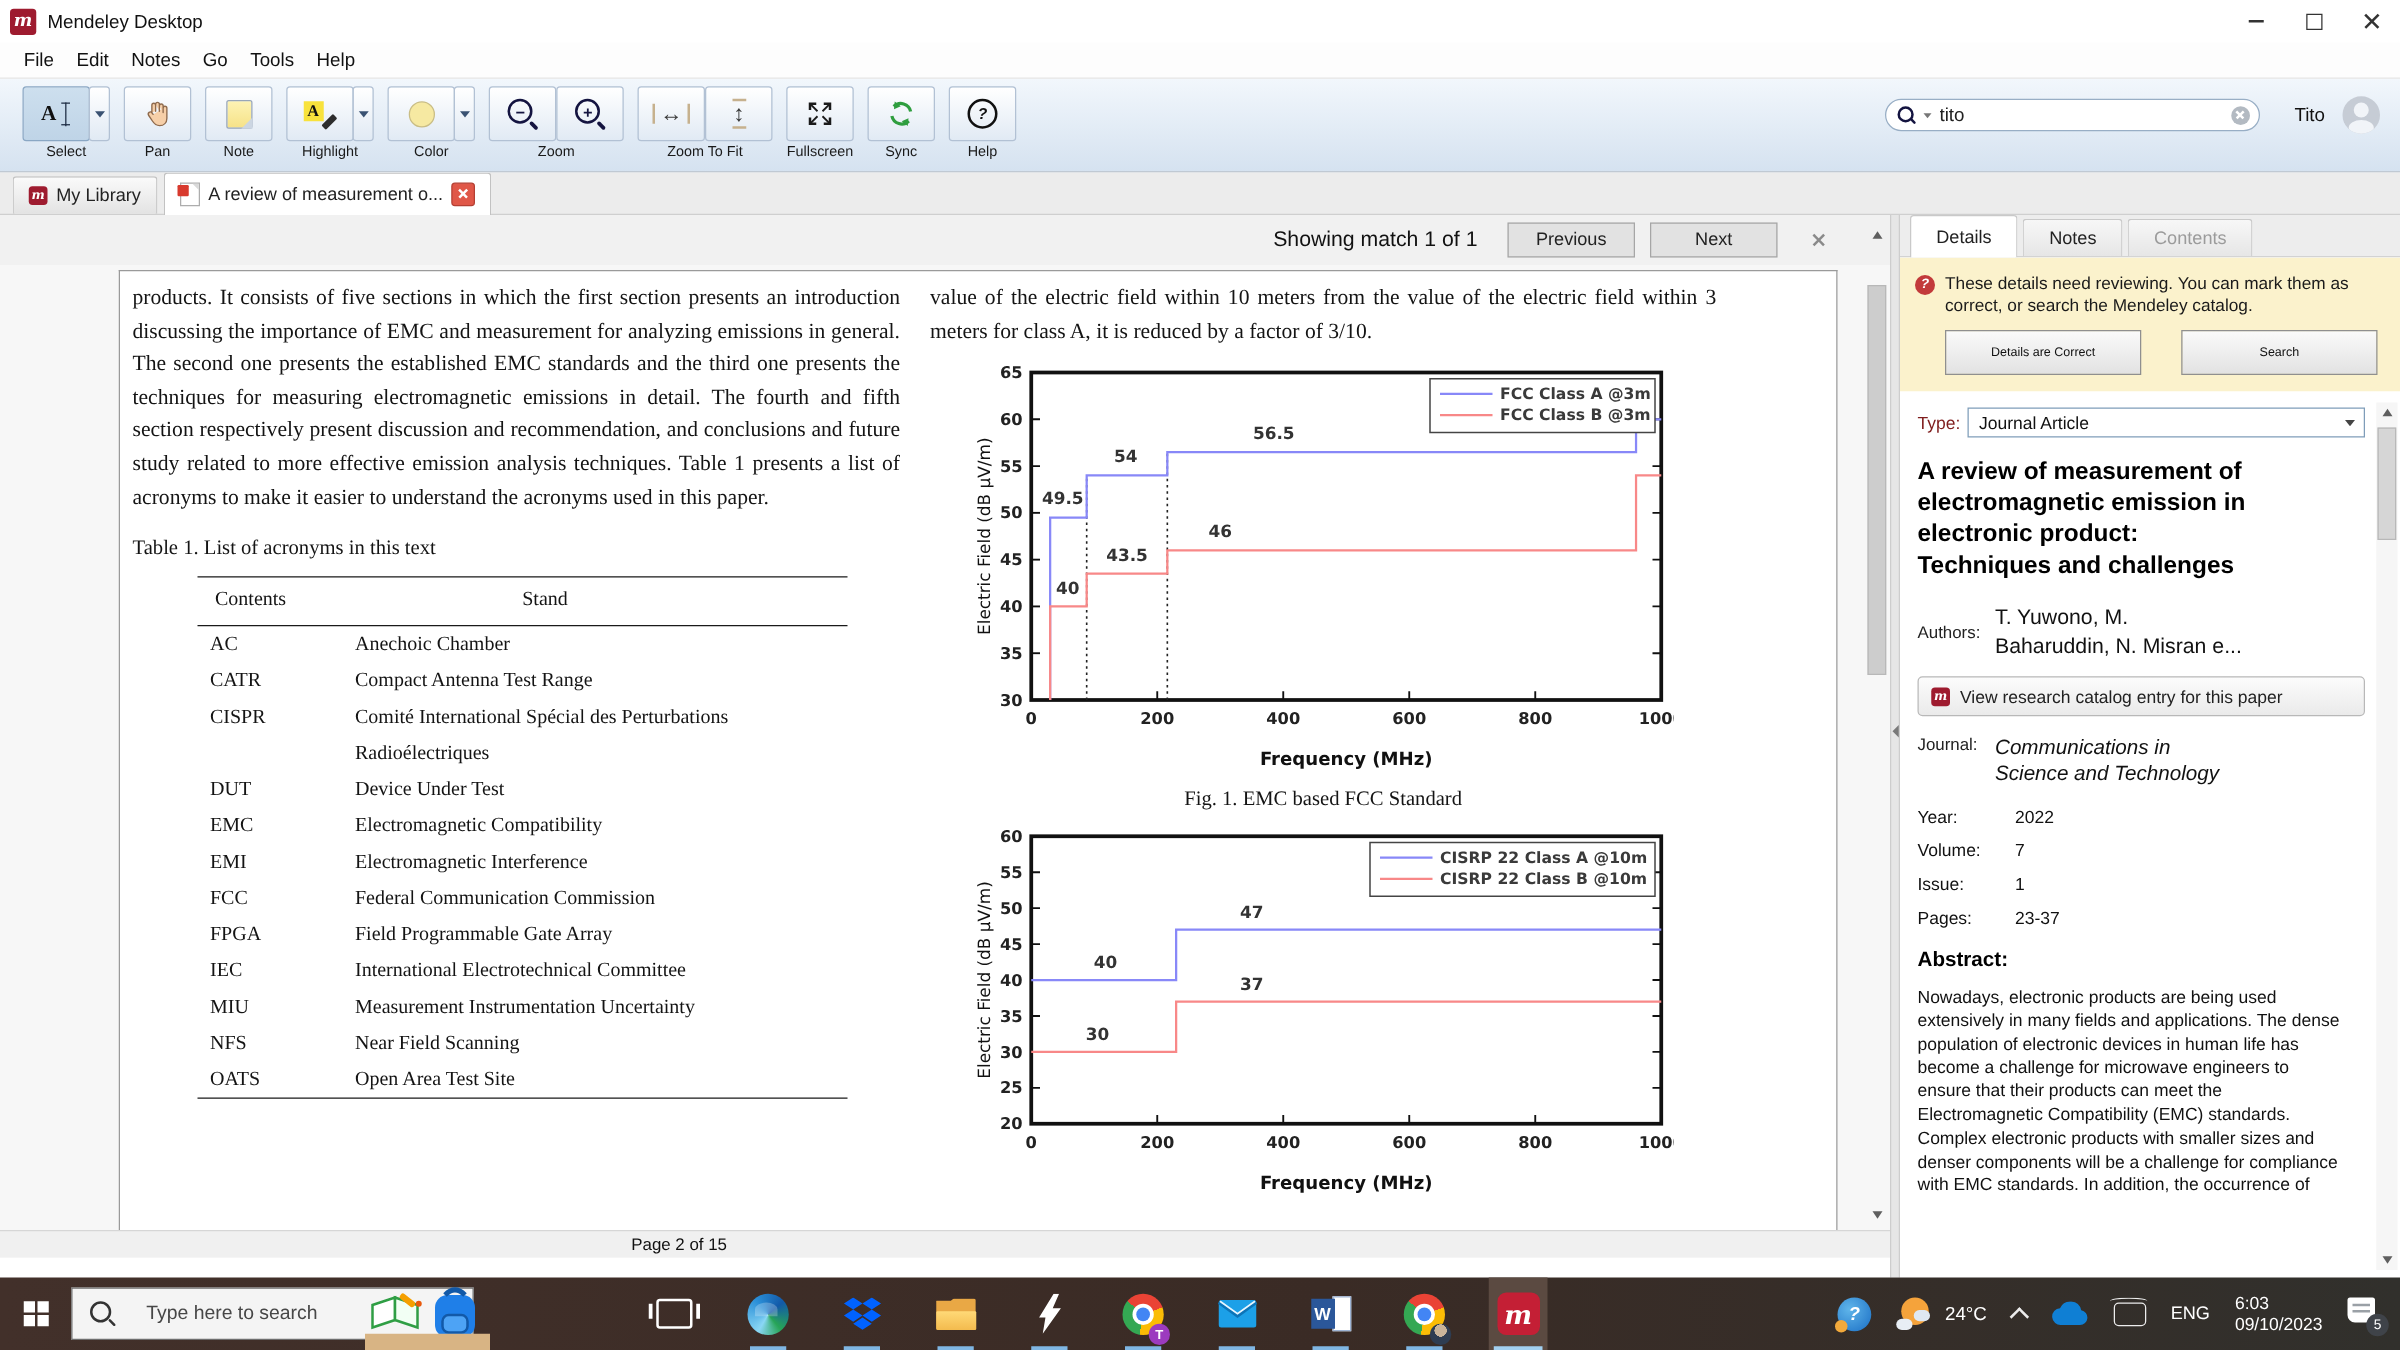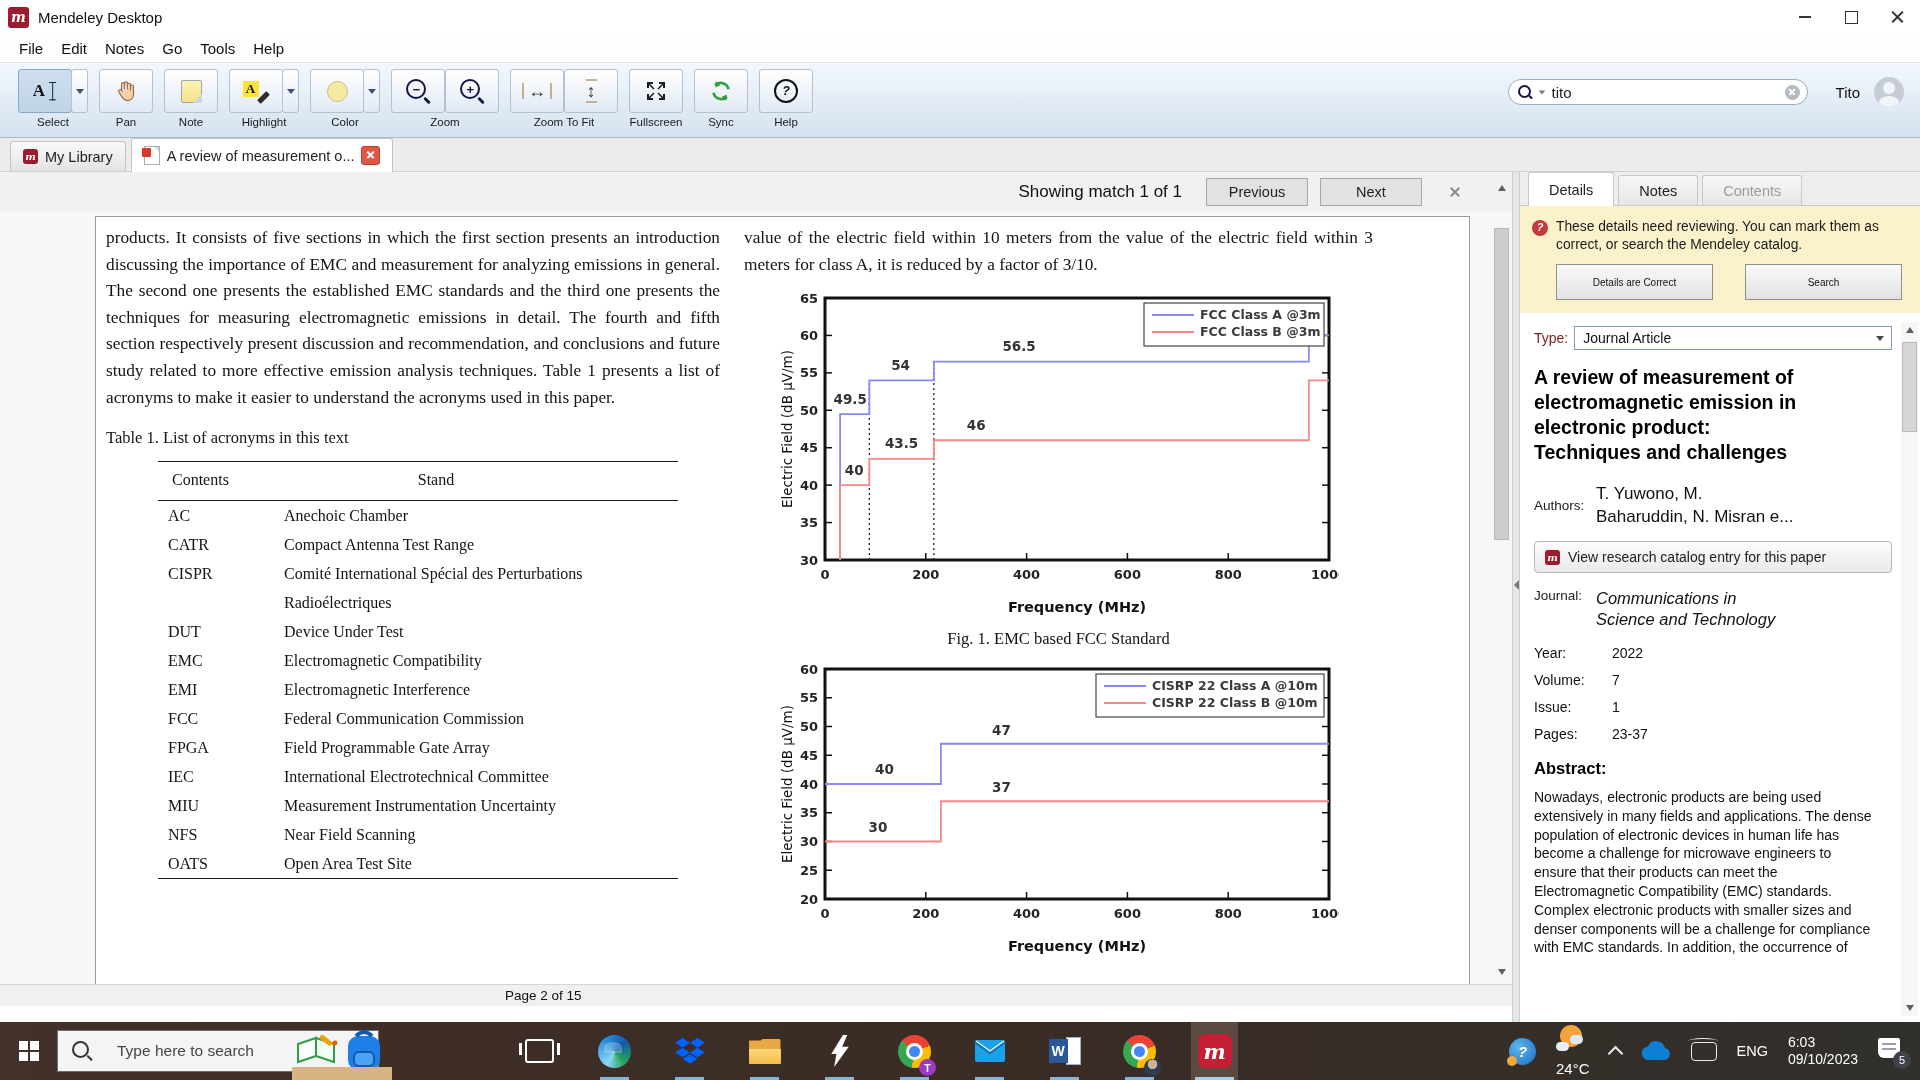--- a/index.html
+++ b/index.html
@@ -178,21 +178,21 @@
   .ic-word .wsq{position:absolute;left:0;top:3px;width:19px;height:24px;background:#2b579a;color:#fff;font-weight:bold;font-size:14px;display:flex;align-items:center;justify-content:center;}
   .ic-chrome{width:33px;height:33px;border-radius:50%;background:conic-gradient(from -50deg,#ea4335 0 120deg,#fbbc05 120deg 240deg,#34a853 240deg 360deg);position:relative;}
   .ic-chrome::before{content:"";position:absolute;left:8px;top:8px;width:17px;height:17px;border-radius:50%;background:#fff;}
   .ic-chrome::after{content:"";position:absolute;left:11px;top:11px;width:11px;height:11px;border-radius:50%;background:#4285f4;}
   .cbadge{position:absolute;right:2px;bottom:4px;width:17px;height:17px;border-radius:50%;background:#9c3bbf;color:#fff;font-size:10.5px;font-weight:bold;display:flex;align-items:center;justify-content:center;z-index:2;}
   .cbadge.photo{background:radial-gradient(circle at 50% 32%,#c9b49a 0 34%,#2e3d52 35% 100%);color:transparent;}
   .ic-mend{width:34px;height:34px;border-radius:7px;background:#c41f35;display:flex;align-items:center;justify-content:center;color:#fff;font-weight:bold;font-size:21px;font-family:"DejaVu Serif",serif;}
   .tray{position:absolute;right:0;top:0;height:58px;display:flex;align-items:center;gap:20px;padding-right:12px;}
   .ic-help2{width:27px;height:27px;border-radius:50%;background:radial-gradient(circle at 35% 35%,#5fb5ea,#1a6ec4);display:flex;align-items:center;justify-content:center;color:#fff;font-weight:bold;font-size:15px;position:relative;}
   .ic-help2::after{content:"";position:absolute;left:-2px;bottom:-1px;width:10px;height:10px;border-radius:50%;background:#f2a93b;}
-  .weather{display:flex;gap:9px;flex-direction:column;}
+  .weather{display:flex;align-items:center;gap:9px;}
   .wicon{width:30px;height:26px;position:relative;}
   .wicon::before{content:"";position:absolute;left:4px;top:0;width:22px;height:22px;border-radius:50%;background:#f5a33b;}
   .wicon::after{content:"";position:absolute;left:0;bottom:0;width:13px;height:9px;border-radius:7px;background:#e8eef5;box-shadow:14px -7px 0 0 #dfe8f2;}
   .temp{font-size:15px;}
   .chev{width:9px;height:9px;border-left:2px solid #ececec;border-top:2px solid #ececec;transform:rotate(45deg);margin-top:4px;}
   .ic-cast{width:24px;height:17px;border:1.8px solid #ededed;border-radius:4px;position:relative;}
   .ic-cast::before{content:"";position:absolute;left:-4px;top:-5px;width:30px;height:5px;border-top:1.6px solid #ededed;border-radius:50%;}
   .lang{font-size:14.5px;}
   .clock{text-align:left;font-size:14px;line-height:17px;}
   .notif{position:relative;width:30px;height:30px;}

